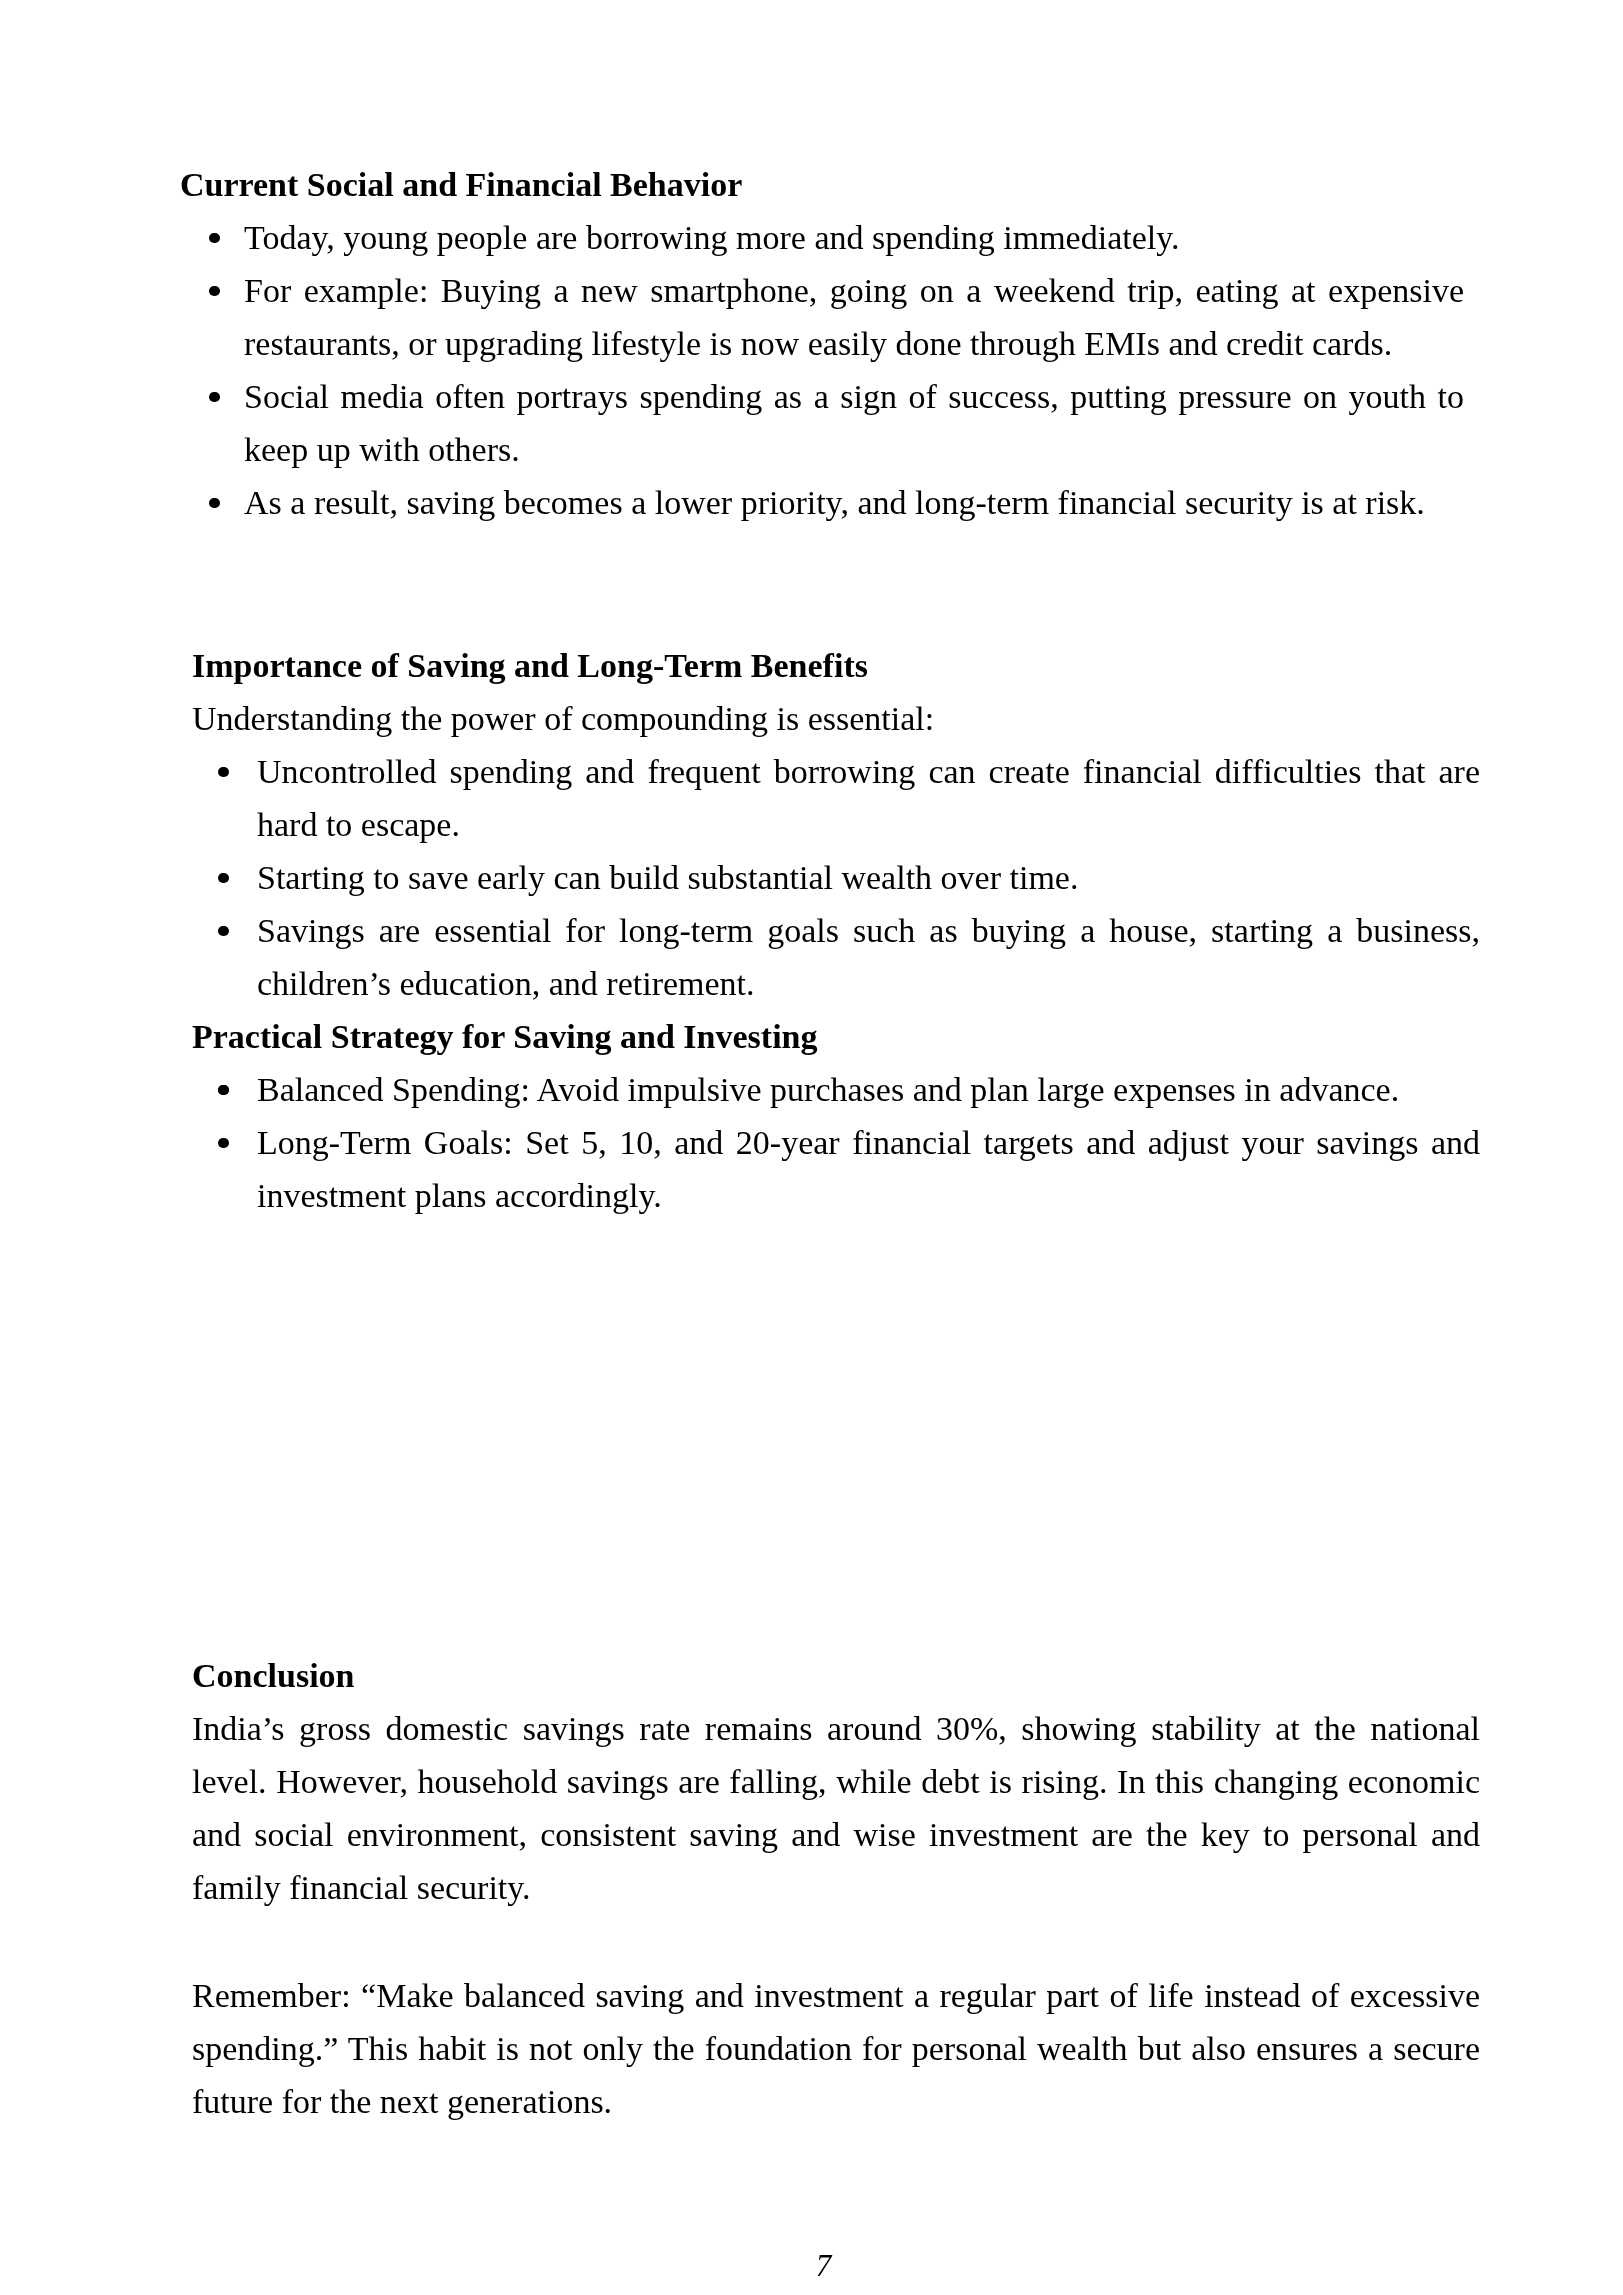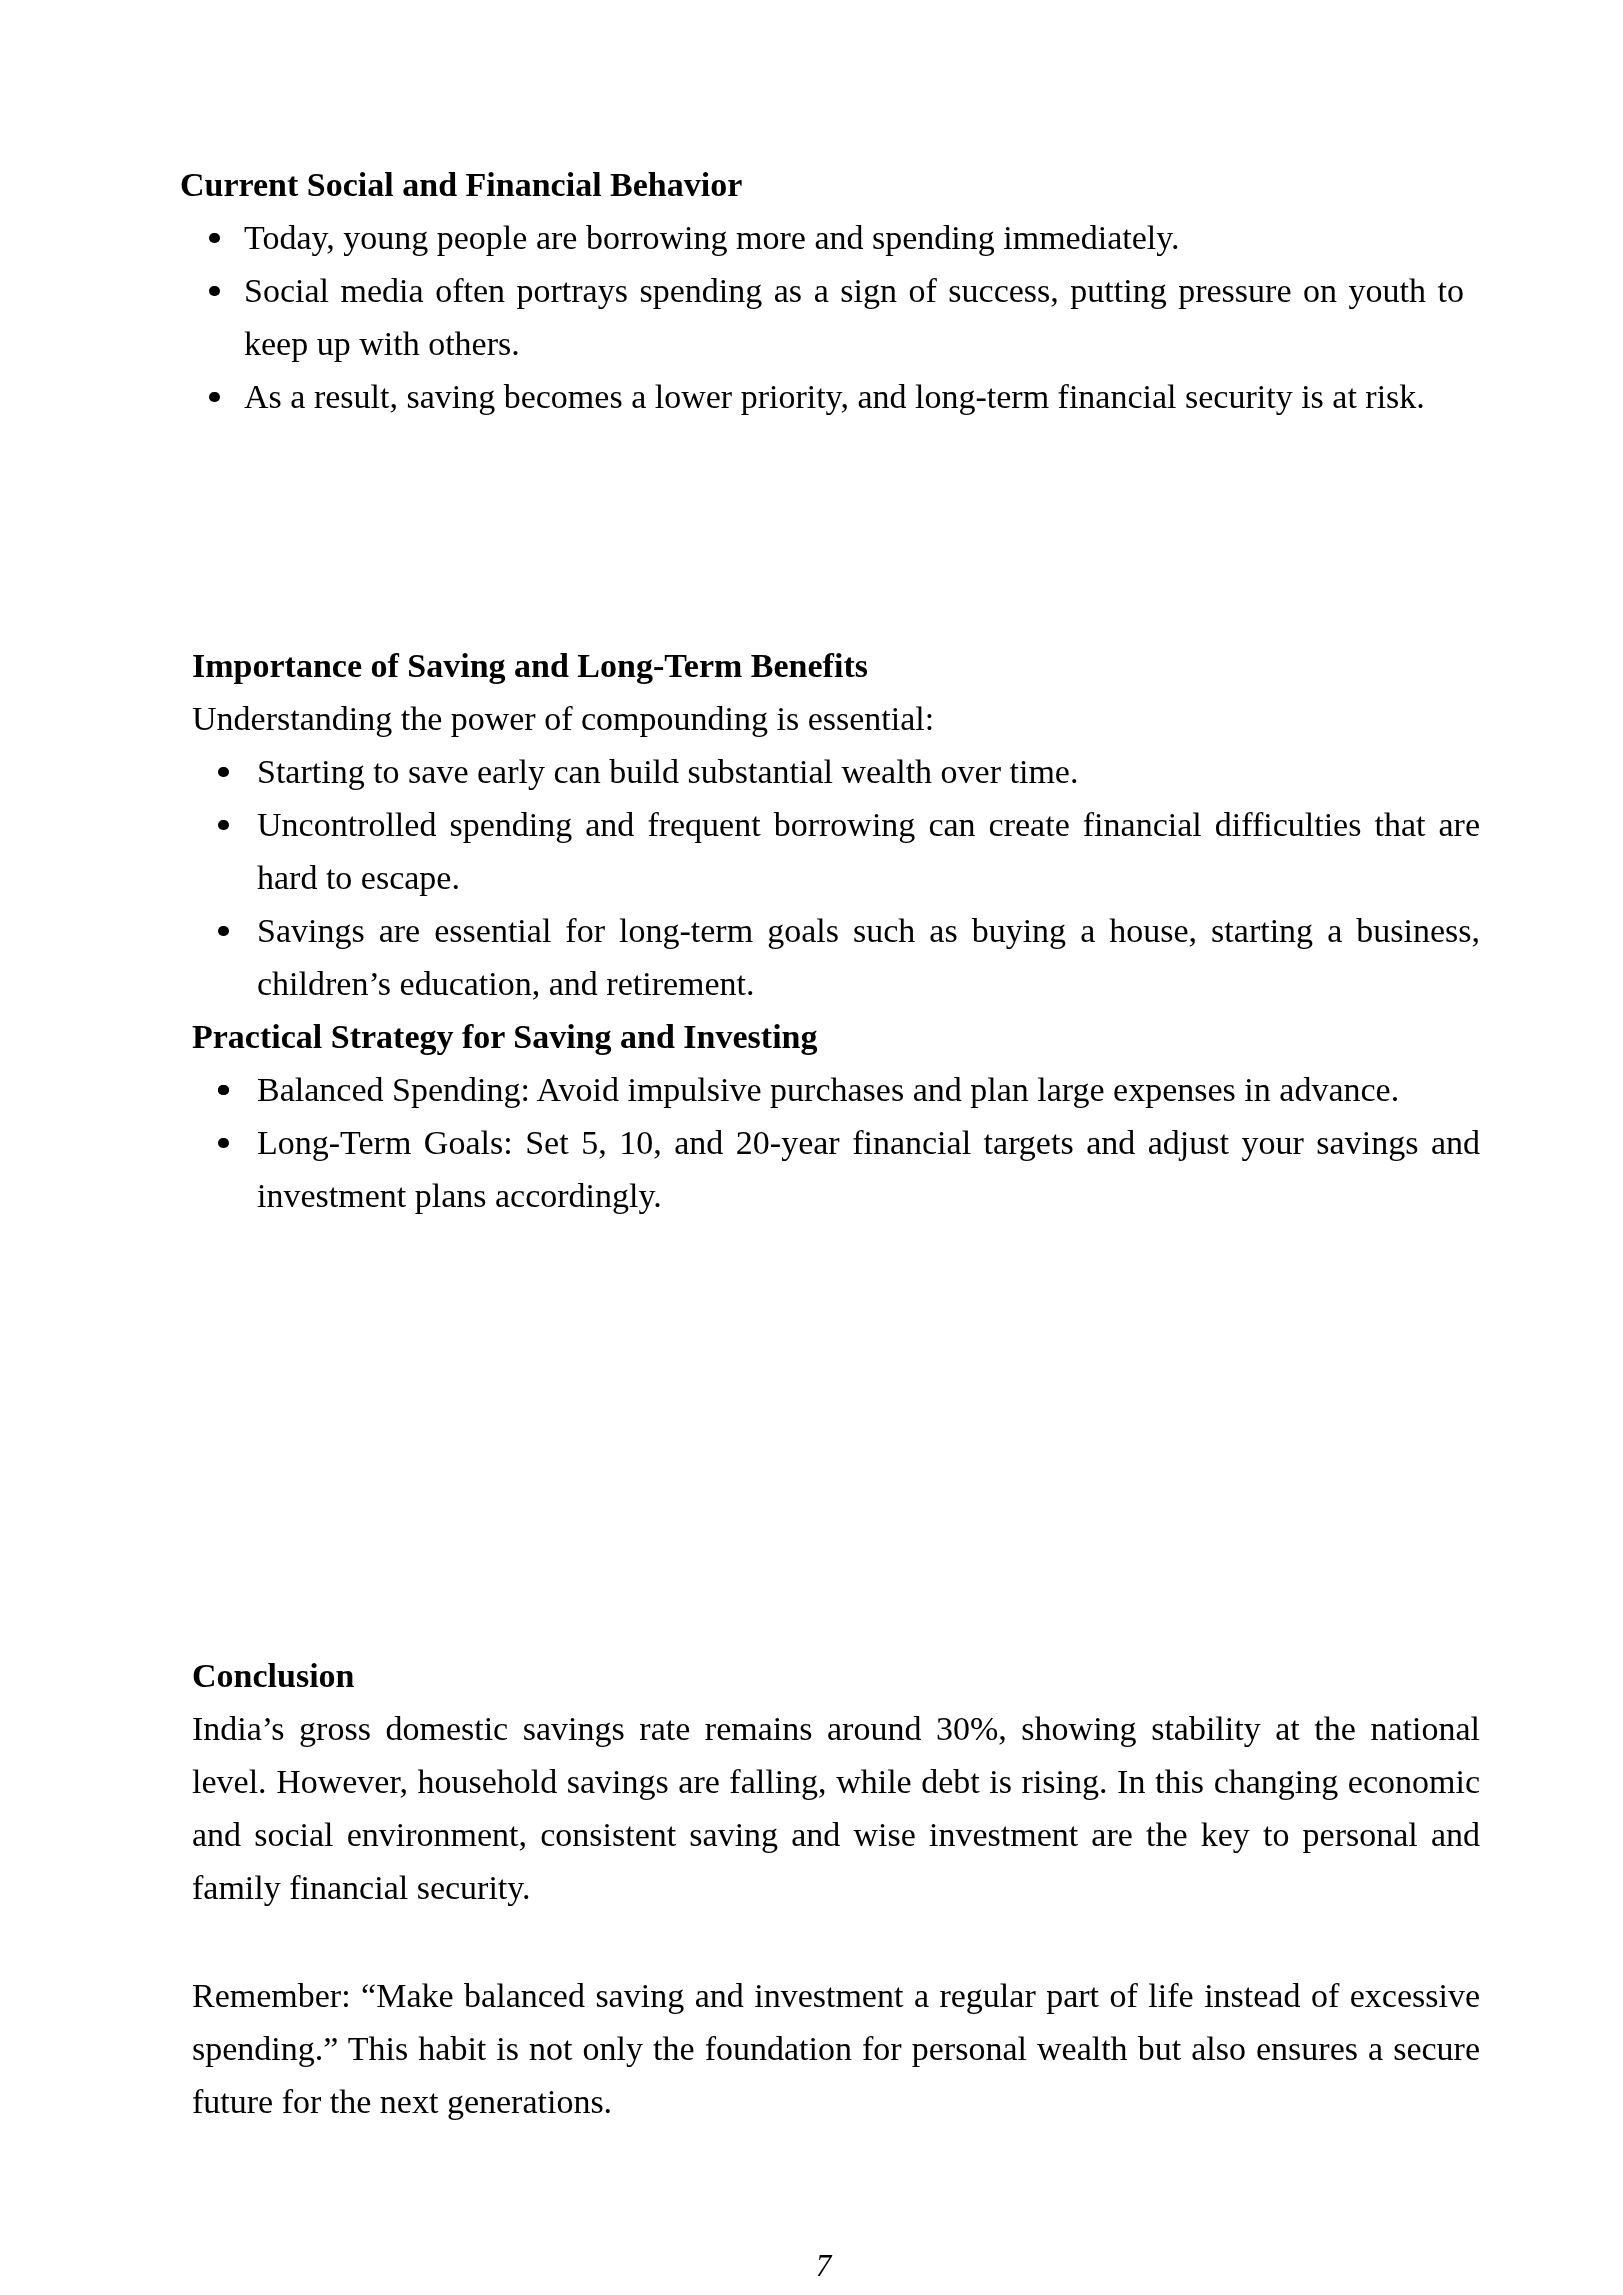--- a/index.html
+++ b/index.html
@@ -34,31 +34,32 @@
 </style>
 </head>
 <body>
 
 <div class="page">
 
   <div class="block sec1">
     <h2>Current Social and Financial Behavior</h2>
     <ul>
       <li><span class="bullet"></span><span>Today, young people are borrowing more and spending immediately.</span></li>
+      <li><span class="bullet"></span><span>For example: Buying a new smartphone, going on a weekend trip, eating at expensive restaurants, or upgrading lifestyle is now easily done through EMIs and credit cards.</span></li>
       <li><span class="bullet"></span><span>Social media often portrays spending as a sign of success, putting pressure on youth to keep up with others.</span></li>
       <li><span class="bullet"></span><span>As a result, saving becomes a lower priority, and long-term financial security is at risk.</span></li>
     </ul>
   </div>
 
   <div class="block sec2">
     <h2>Importance of Saving and Long-Term Benefits</h2>
     <p>Understanding the power of compounding is essential:</p>
     <ul>
+      <li><span class="bullet"></span><span>Uncontrolled spending and frequent borrowing can create financial difficulties that are hard to escape.</span></li>
       <li><span class="bullet"></span><span>Starting to save early can build substantial wealth over time.</span></li>
-      <li><span class="bullet"></span><span>Uncontrolled spending and frequent borrowing can create financial difficulties that are hard to escape.</span></li>
       <li><span class="bullet"></span><span>Savings are essential for long-term goals such as buying a house, starting a business, children’s education, and retirement.</span></li>
     </ul>
     <h2>Practical Strategy for Saving and Investing</h2>
     <ul>
       <li><span class="bullet"></span></li>
       <li><span class="bullet"></span><span>Balanced Spending: Avoid impulsive purchases and plan large expenses in advance.</span></li>
       <li><span class="bullet"></span><span>Long-Term Goals: Set 5, 10, and 20-year financial targets and adjust your savings and investment plans accordingly.</span></li>
     </ul>
   </div>
 

